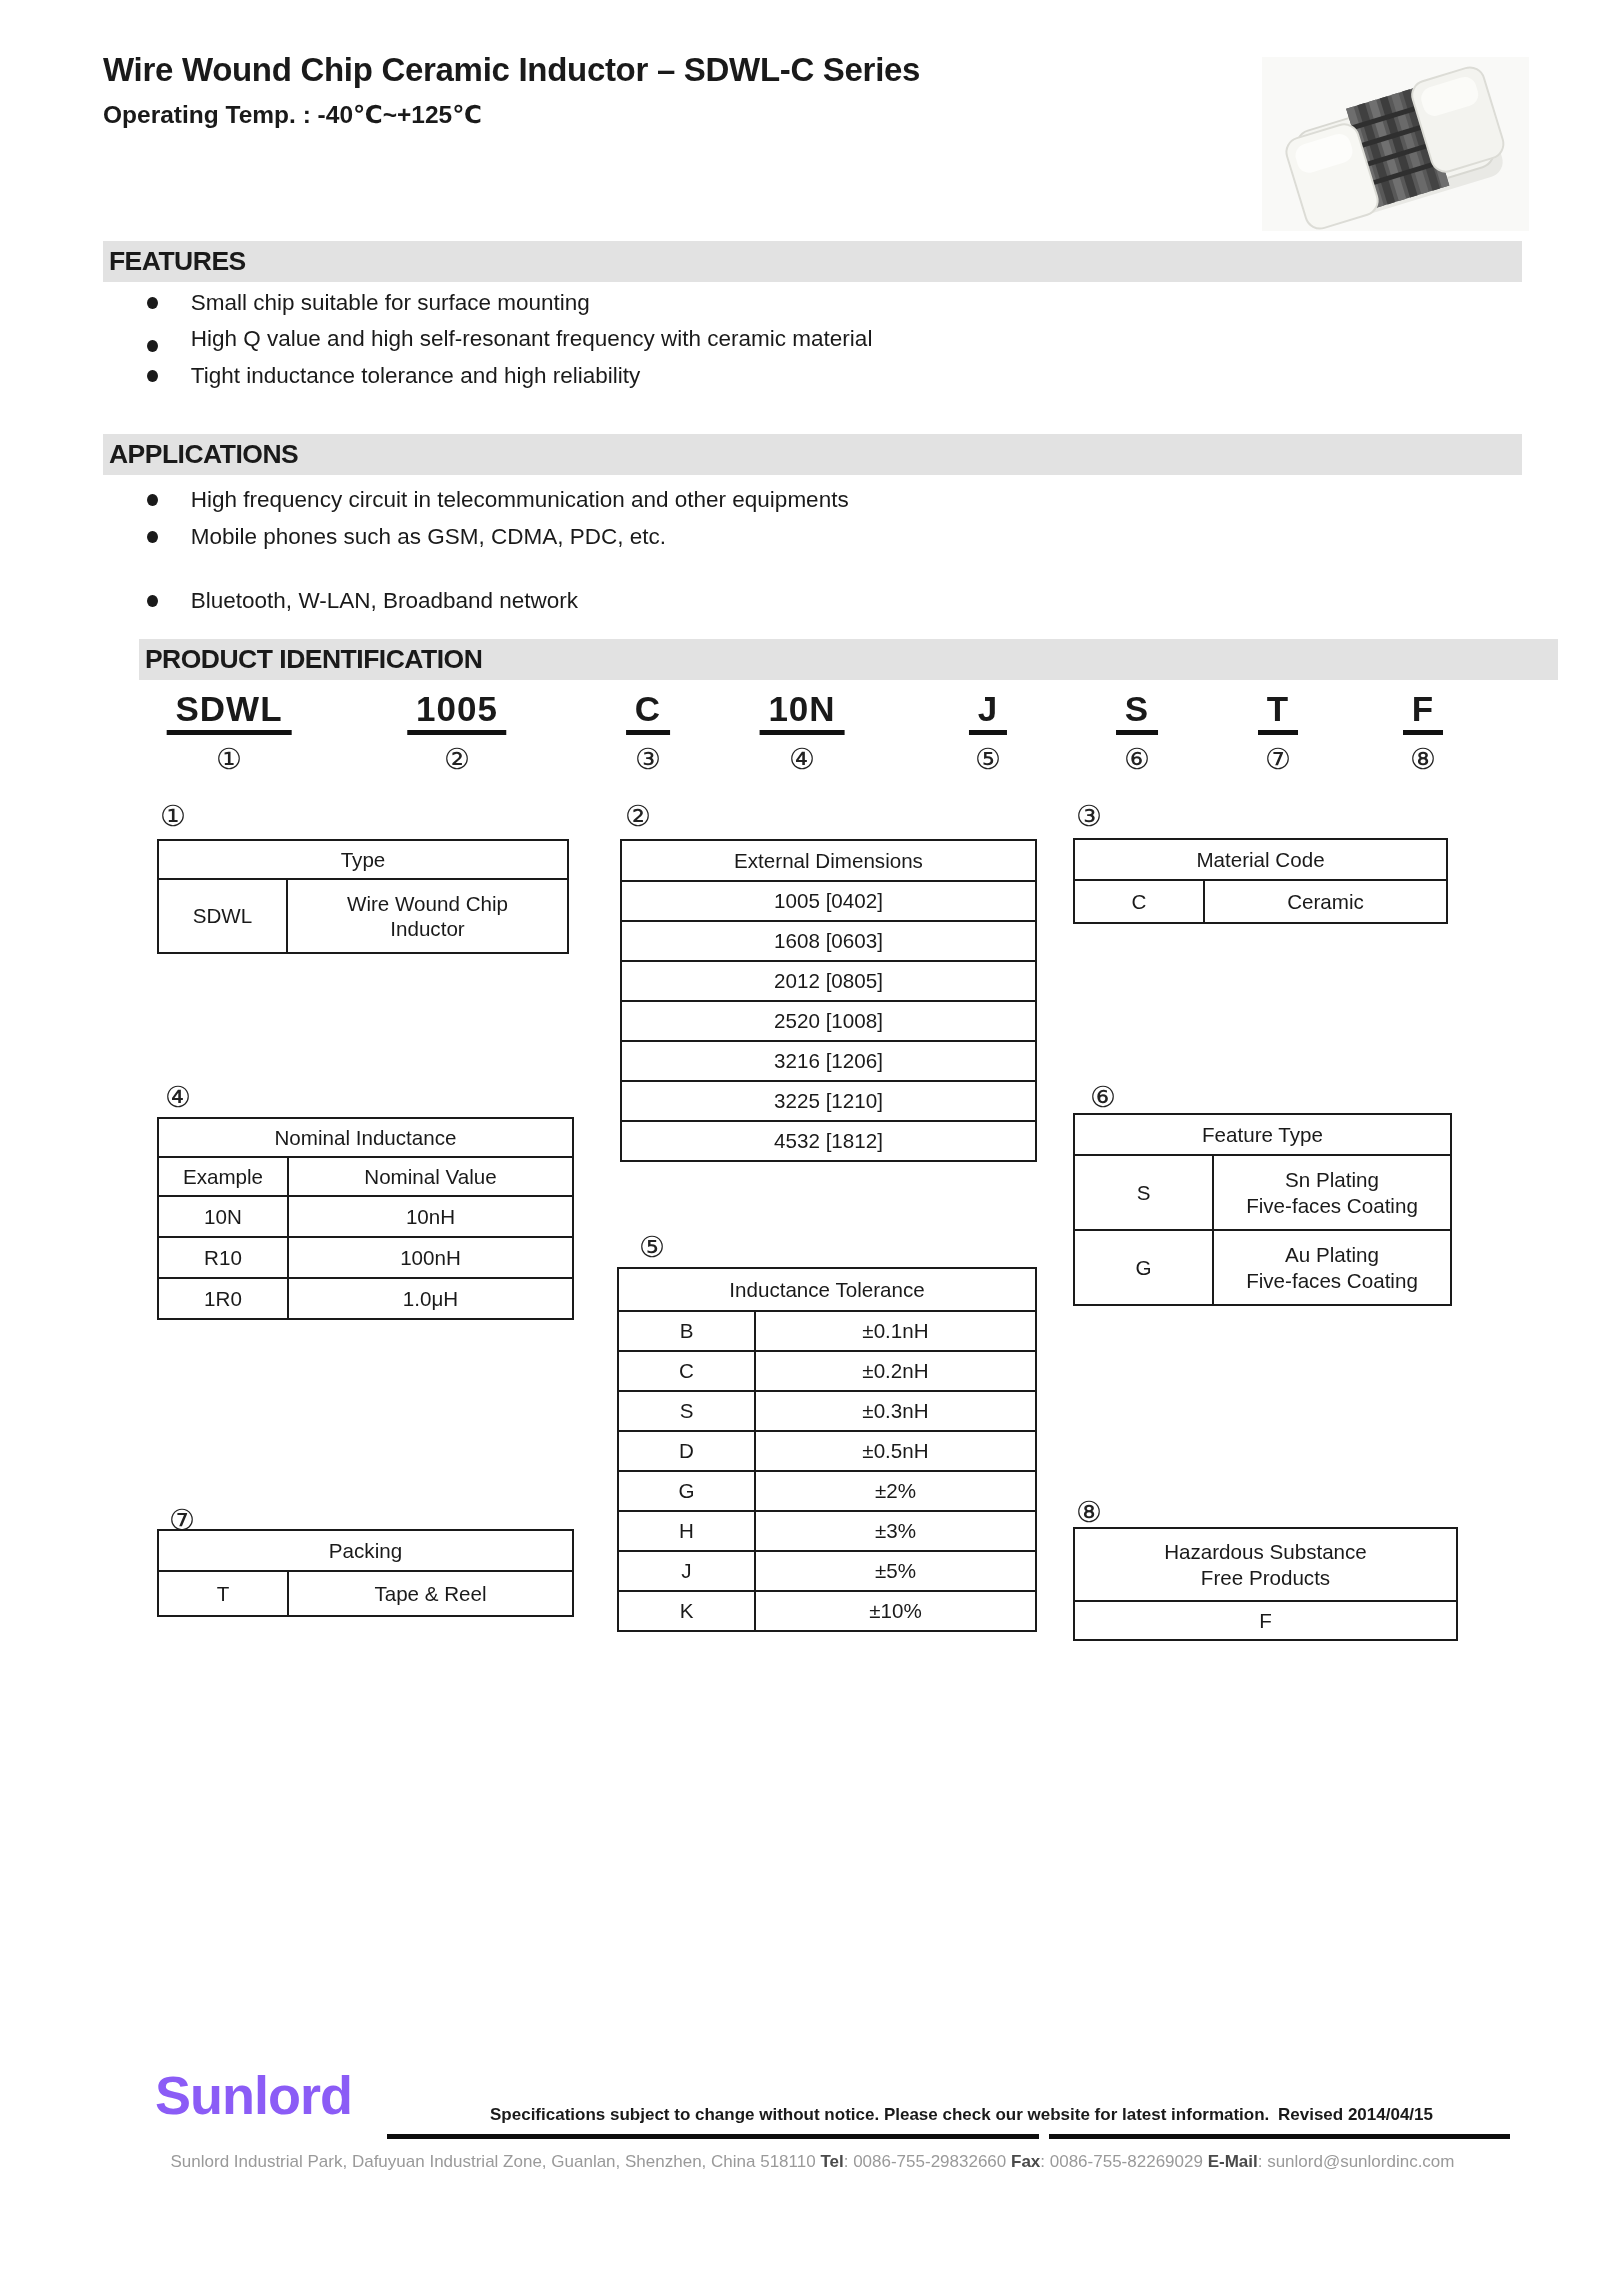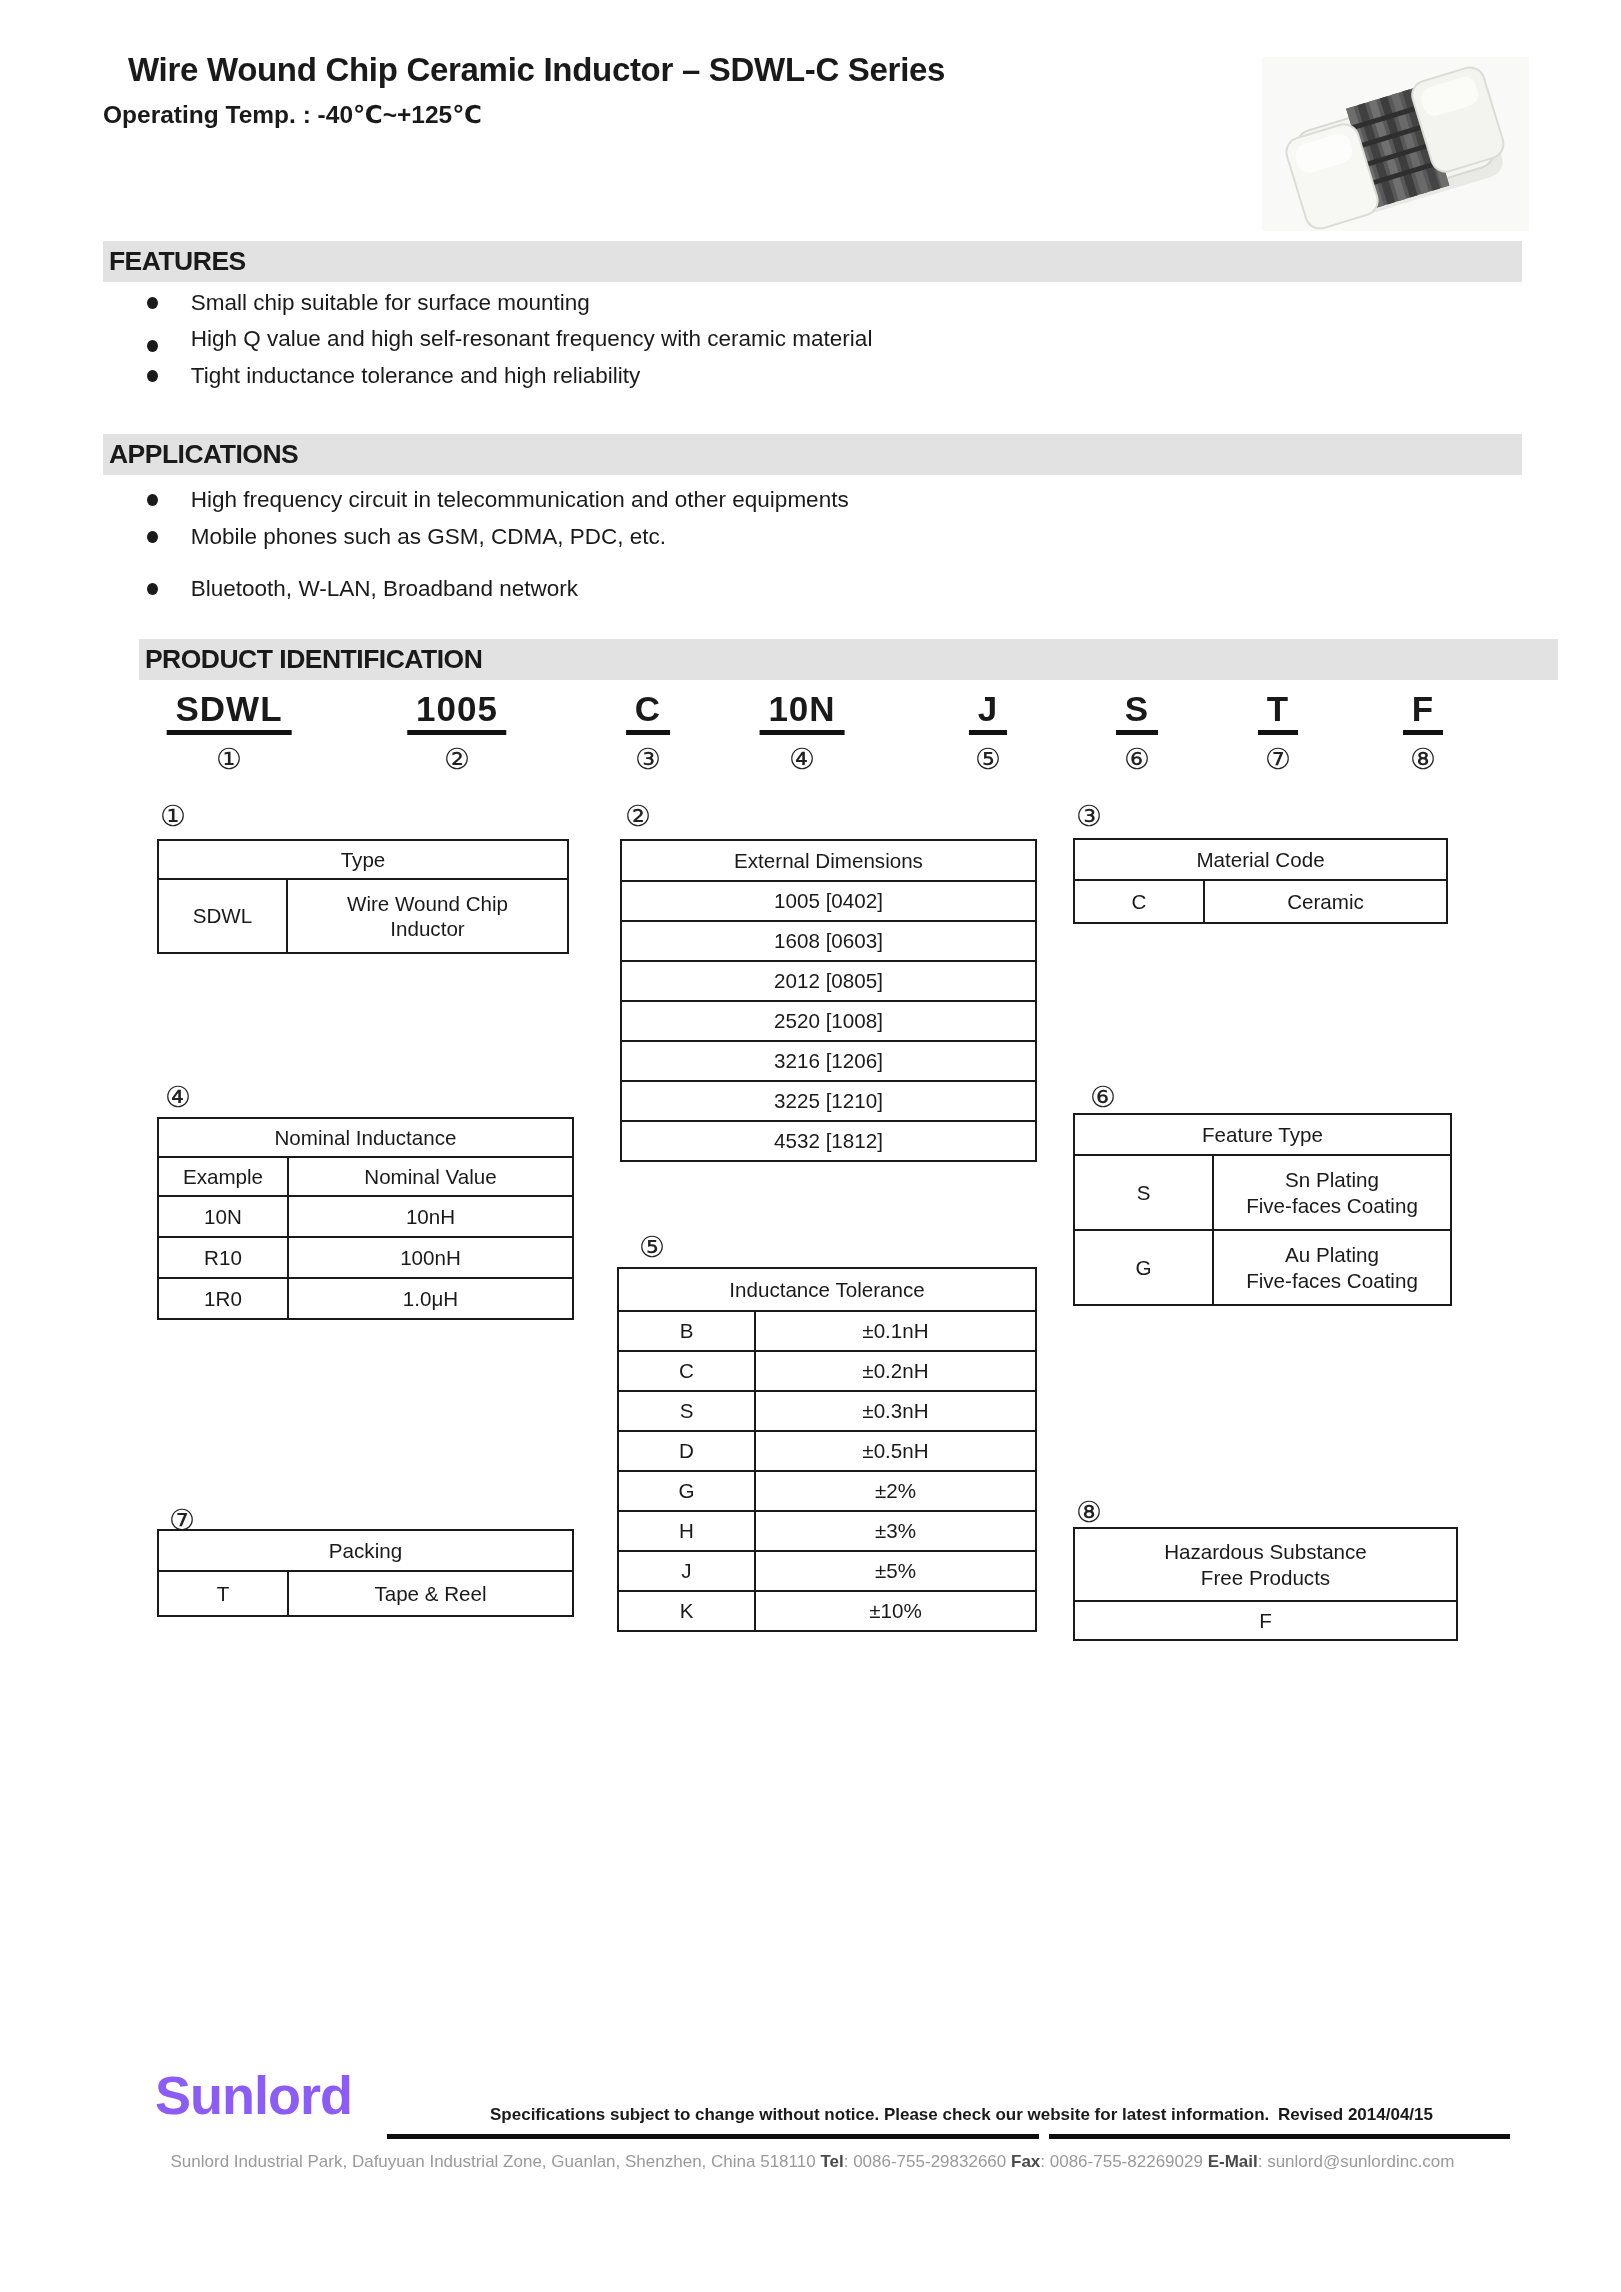--- a/index.html
+++ b/index.html
@@ -1,20 +1,20 @@
 <!DOCTYPE html>
 <html><head>
 <meta charset="utf-8">
 <style>
   html,body{margin:0;padding:0;background:#ffffff;}
   .page{position:relative;width:1621px;height:2293px;background:#ffffff;
         font-family:"Liberation Sans","DejaVu Sans",sans-serif;color:#1a1a1a;overflow:hidden;}
   .abs{position:absolute;}
 
-  .doc-title{left:103px;top:51px;font-size:33px;font-weight:bold;letter-spacing:-0.3px;margin-left:25px;}
+  .doc-title{left:103px;top:51px;font-size:33px;font-weight:bold;letter-spacing:-0.3px;}
   .doc-subtitle{left:103px;top:100px;font-size:24.5px;font-weight:bold;}
 
   .chip-box{left:1262px;top:57px;width:267px;height:174px;background:#f9f9f7;}
 
   .section-bar{left:103px;width:1419px;height:41px;background:#e2e2e2;
                font-size:26.5px;font-weight:bold;line-height:41px;padding-left:5.9px;
                letter-spacing:-0.5px;box-sizing:border-box;}
   .li{display:flex;align-items:flex-start;}
   .dot{width:10.8px;height:11.8px;border-radius:50%;background:#1a1a1a;margin-top:6.9px;flex:none;}
   .li-text{margin-left:33px;font-size:22.5px;line-height:25.5px;}
@@ -89,21 +89,21 @@
 
   <div class="abs section-bar" style="top:434px;">APPLICATIONS</div>
   <div class="abs li" style="left:147px;top:487px;">
     <span class="dot"></span>
     <span class="li-text">High frequency circuit in telecommunication and other equipments</span>
   </div>
   <div class="abs li" style="left:147px;top:524px;">
     <span class="dot"></span>
     <span class="li-text">Mobile phones such as GSM, CDMA, PDC, etc.</span>
   </div>
-  <div class="abs li" style="left:147px;top:576px;justify-content:space-between;">
+  <div class="abs li" style="left:147px;top:588px;justify-content:space-between;">
     <span class="dot"></span>
     <span class="li-text">Bluetooth, W-LAN, Broadband network</span>
   </div>
 
   <div class="abs section-bar" style="top:639px;margin-left:36px;">PRODUCT IDENTIFICATION</div>
 
   <div class="pn-seg" style="left:229px;top:689px;">
     <span class="pn-code">SDWL</span>
     <div class="pn-idx">①</div>
   </div>

